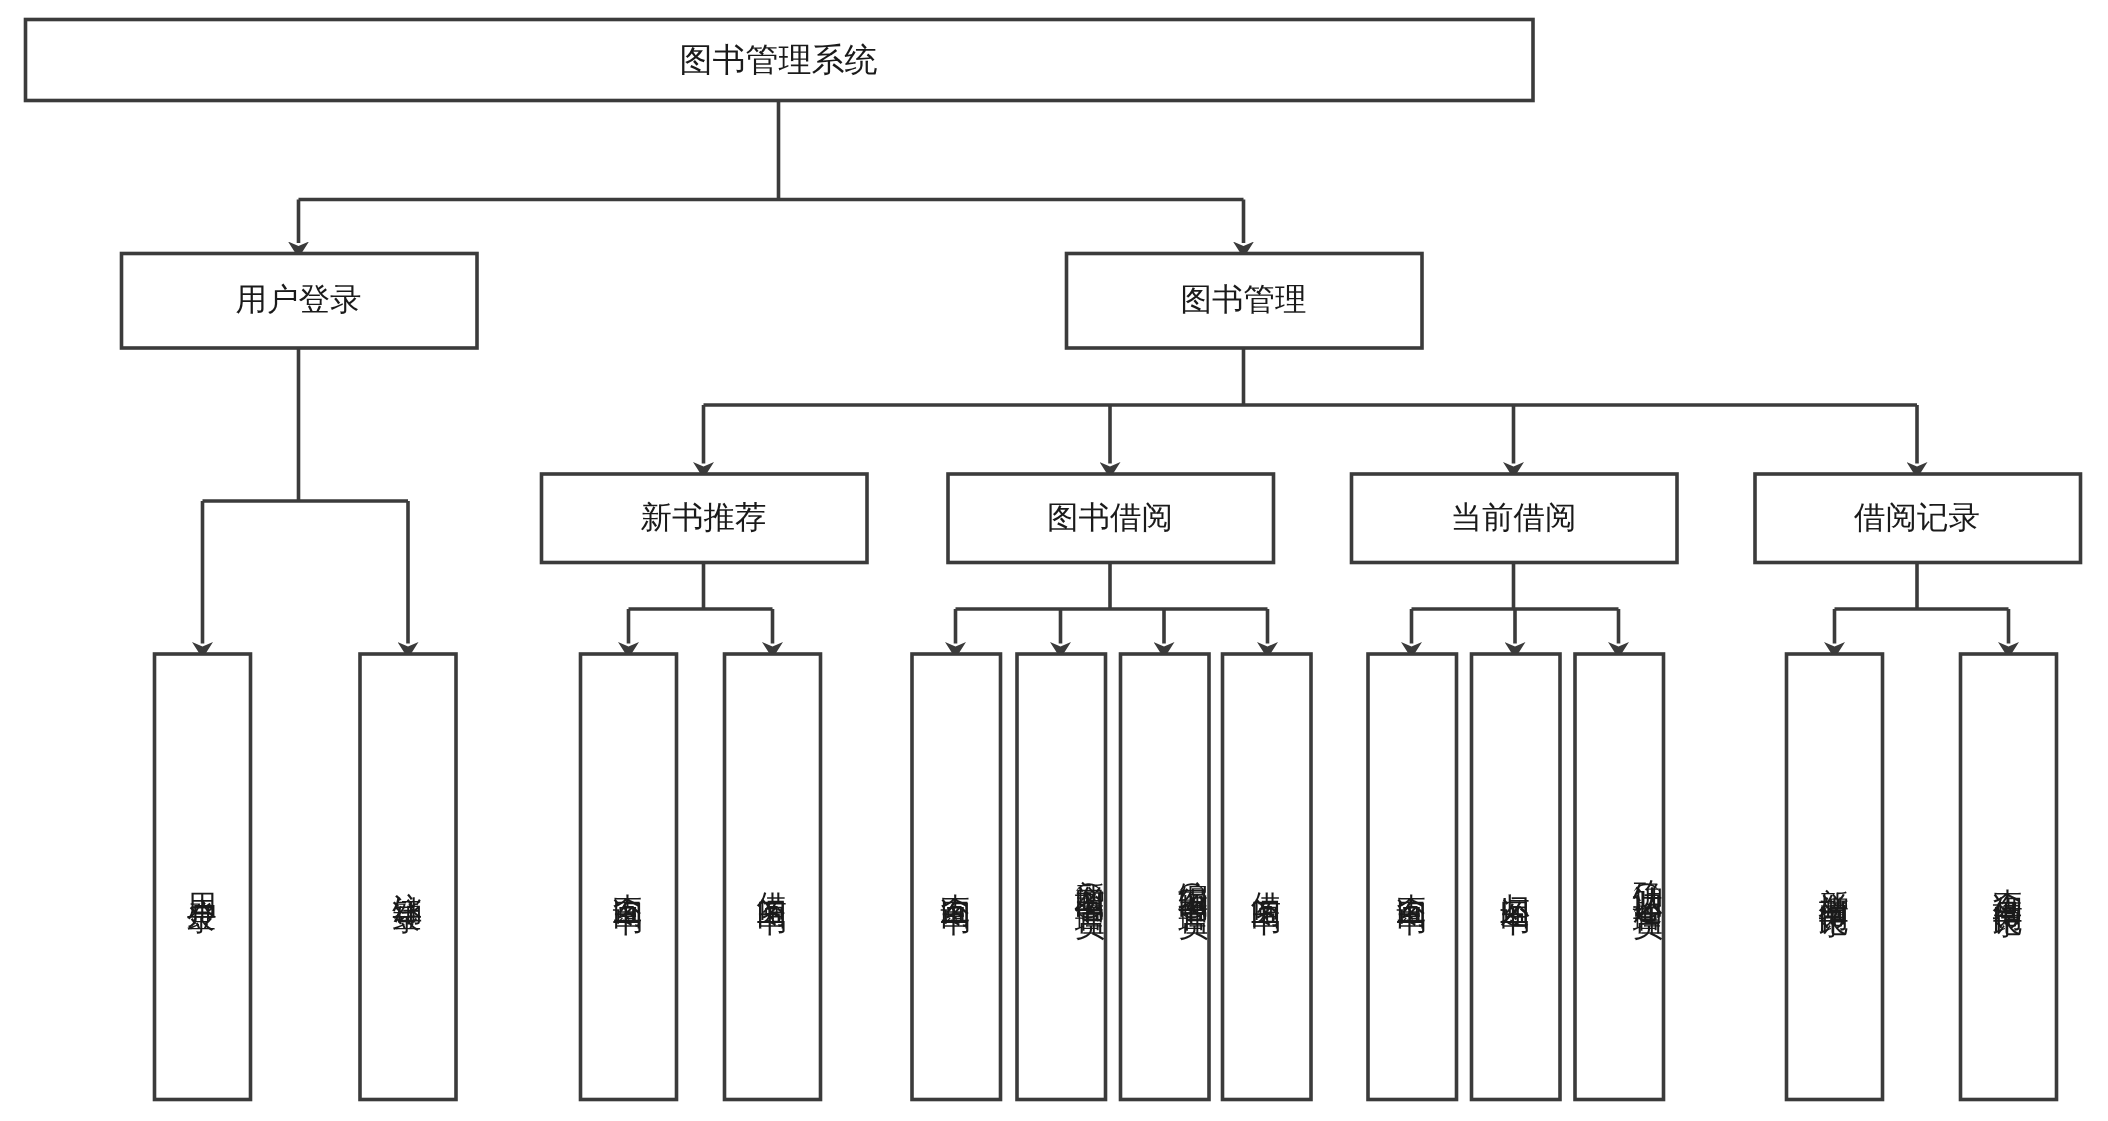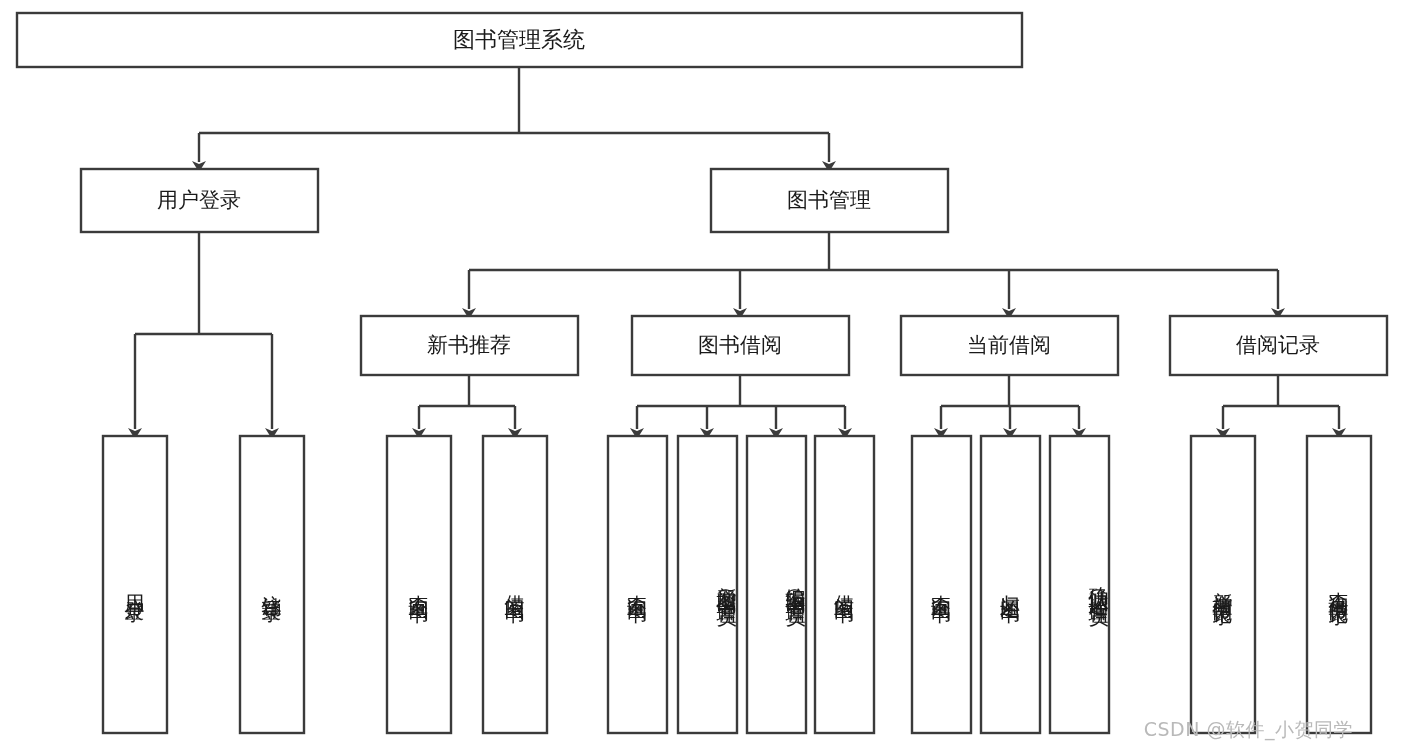--- a/index.html
+++ b/index.html
@@ -235,15 +235,14 @@
   <div class="leaf-label" style="left:747px; top:436px; width:59px; height:297px; align-items:flex-start;">编辑图书（管理员）</div>
   <div class="leaf-label" style="left:815px; top:436px; width:59px; height:297px;">借阅图书</div>
 
   <div class="leaf-label" style="left:912px; top:436px; width:59px; height:297px;">查询图书</div>
   <div class="leaf-label" style="left:981px; top:436px; width:59px; height:297px;">归还图书</div>
   <div class="leaf-label" style="left:1050px; top:436px; width:59px; height:297px; align-items:flex-start;">确认归还（管理员）</div>
 
   <div class="leaf-label" style="left:1191px; top:436px; width:64px; height:297px;">新增借阅记录</div>
   <div class="leaf-label" style="left:1307px; top:436px; width:64px; height:297px;">查询借阅记录</div>
 
-  <div class="watermark">CSDN @软件_小贺同学</div>
 
 </div>
 
 </body></html>

